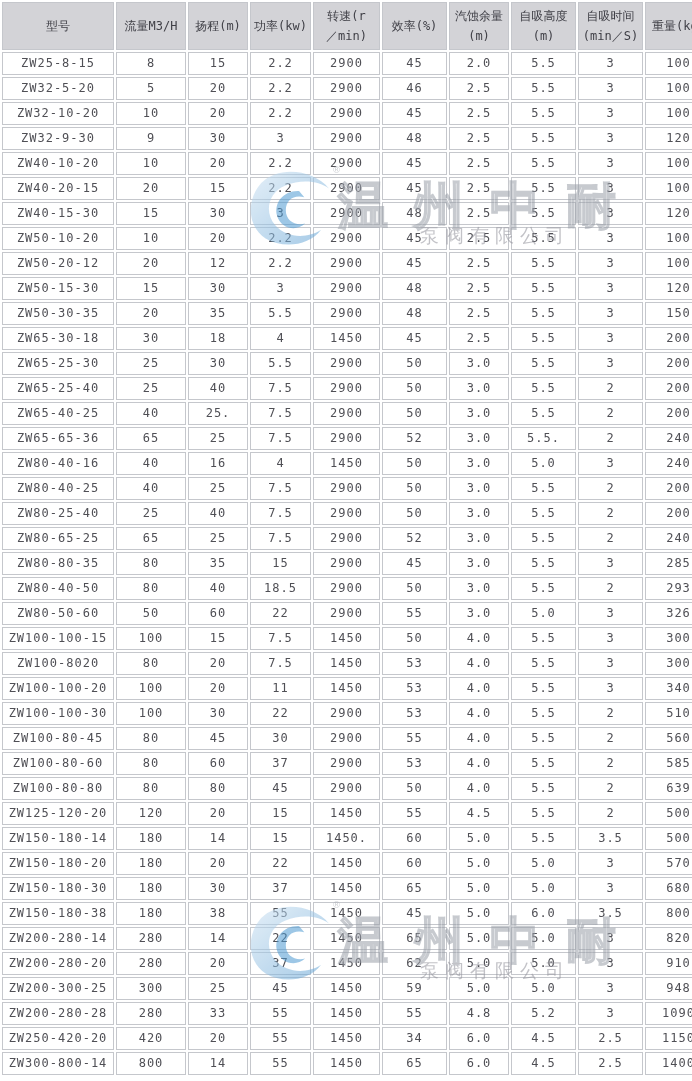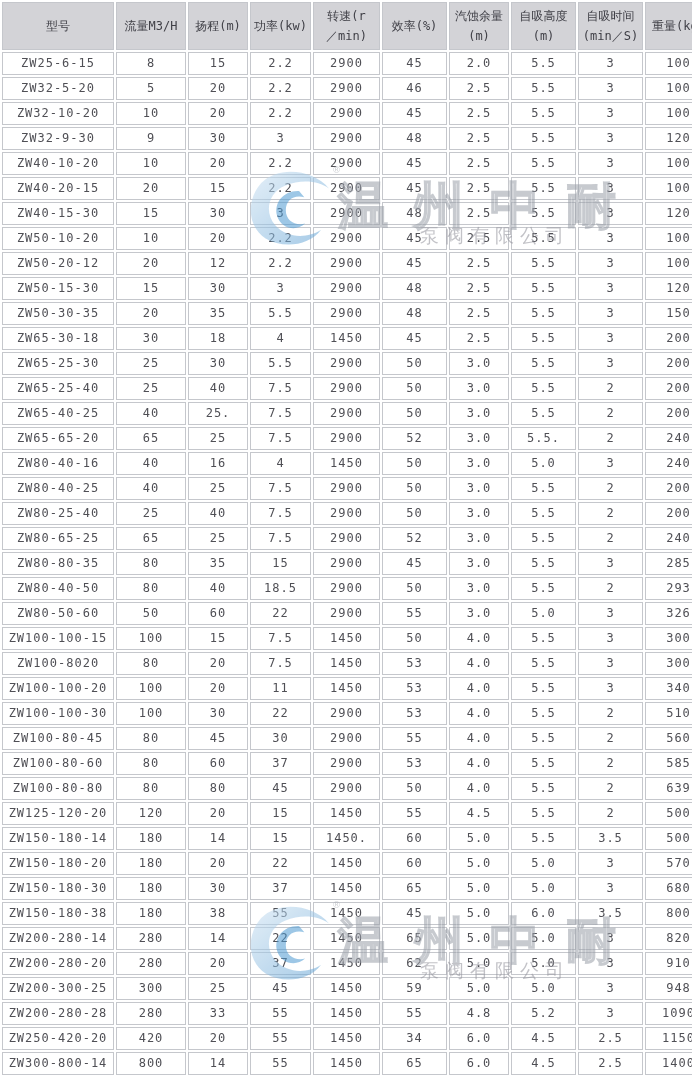--- a/index.html
+++ b/index.html
@@ -116,21 +116,21 @@
 (m)</th>
           <th>自吸高度
 (m)</th>
           <th>自吸时间
 (min／S)</th>
           <th>重量(kg)</th>
         </tr>
     </thead>
     <tbody>
         <tr>
-          <td>ZW25-6-15</td>
+          <td>ZW25-8-15</td>
           <td>8</td>
           <td>15</td>
           <td>2.2</td>
           <td>2900</td>
           <td>45</td>
           <td>2.0</td>
           <td>5.5</td>
           <td>3</td>
           <td>100</td>
         </tr>
@@ -296,21 +296,21 @@
           <td>25.</td>
           <td>7.5</td>
           <td>2900</td>
           <td>50</td>
           <td>3.0</td>
           <td>5.5</td>
           <td>2</td>
           <td>200</td>
         </tr>
         <tr>
-          <td>ZW65-65-20</td>
+          <td>ZW65-65-36</td>
           <td>65</td>
           <td>25</td>
           <td>7.5</td>
           <td>2900</td>
           <td>52</td>
           <td>3.0</td>
           <td>5.5.</td>
           <td>2</td>
           <td>240</td>
         </tr>

